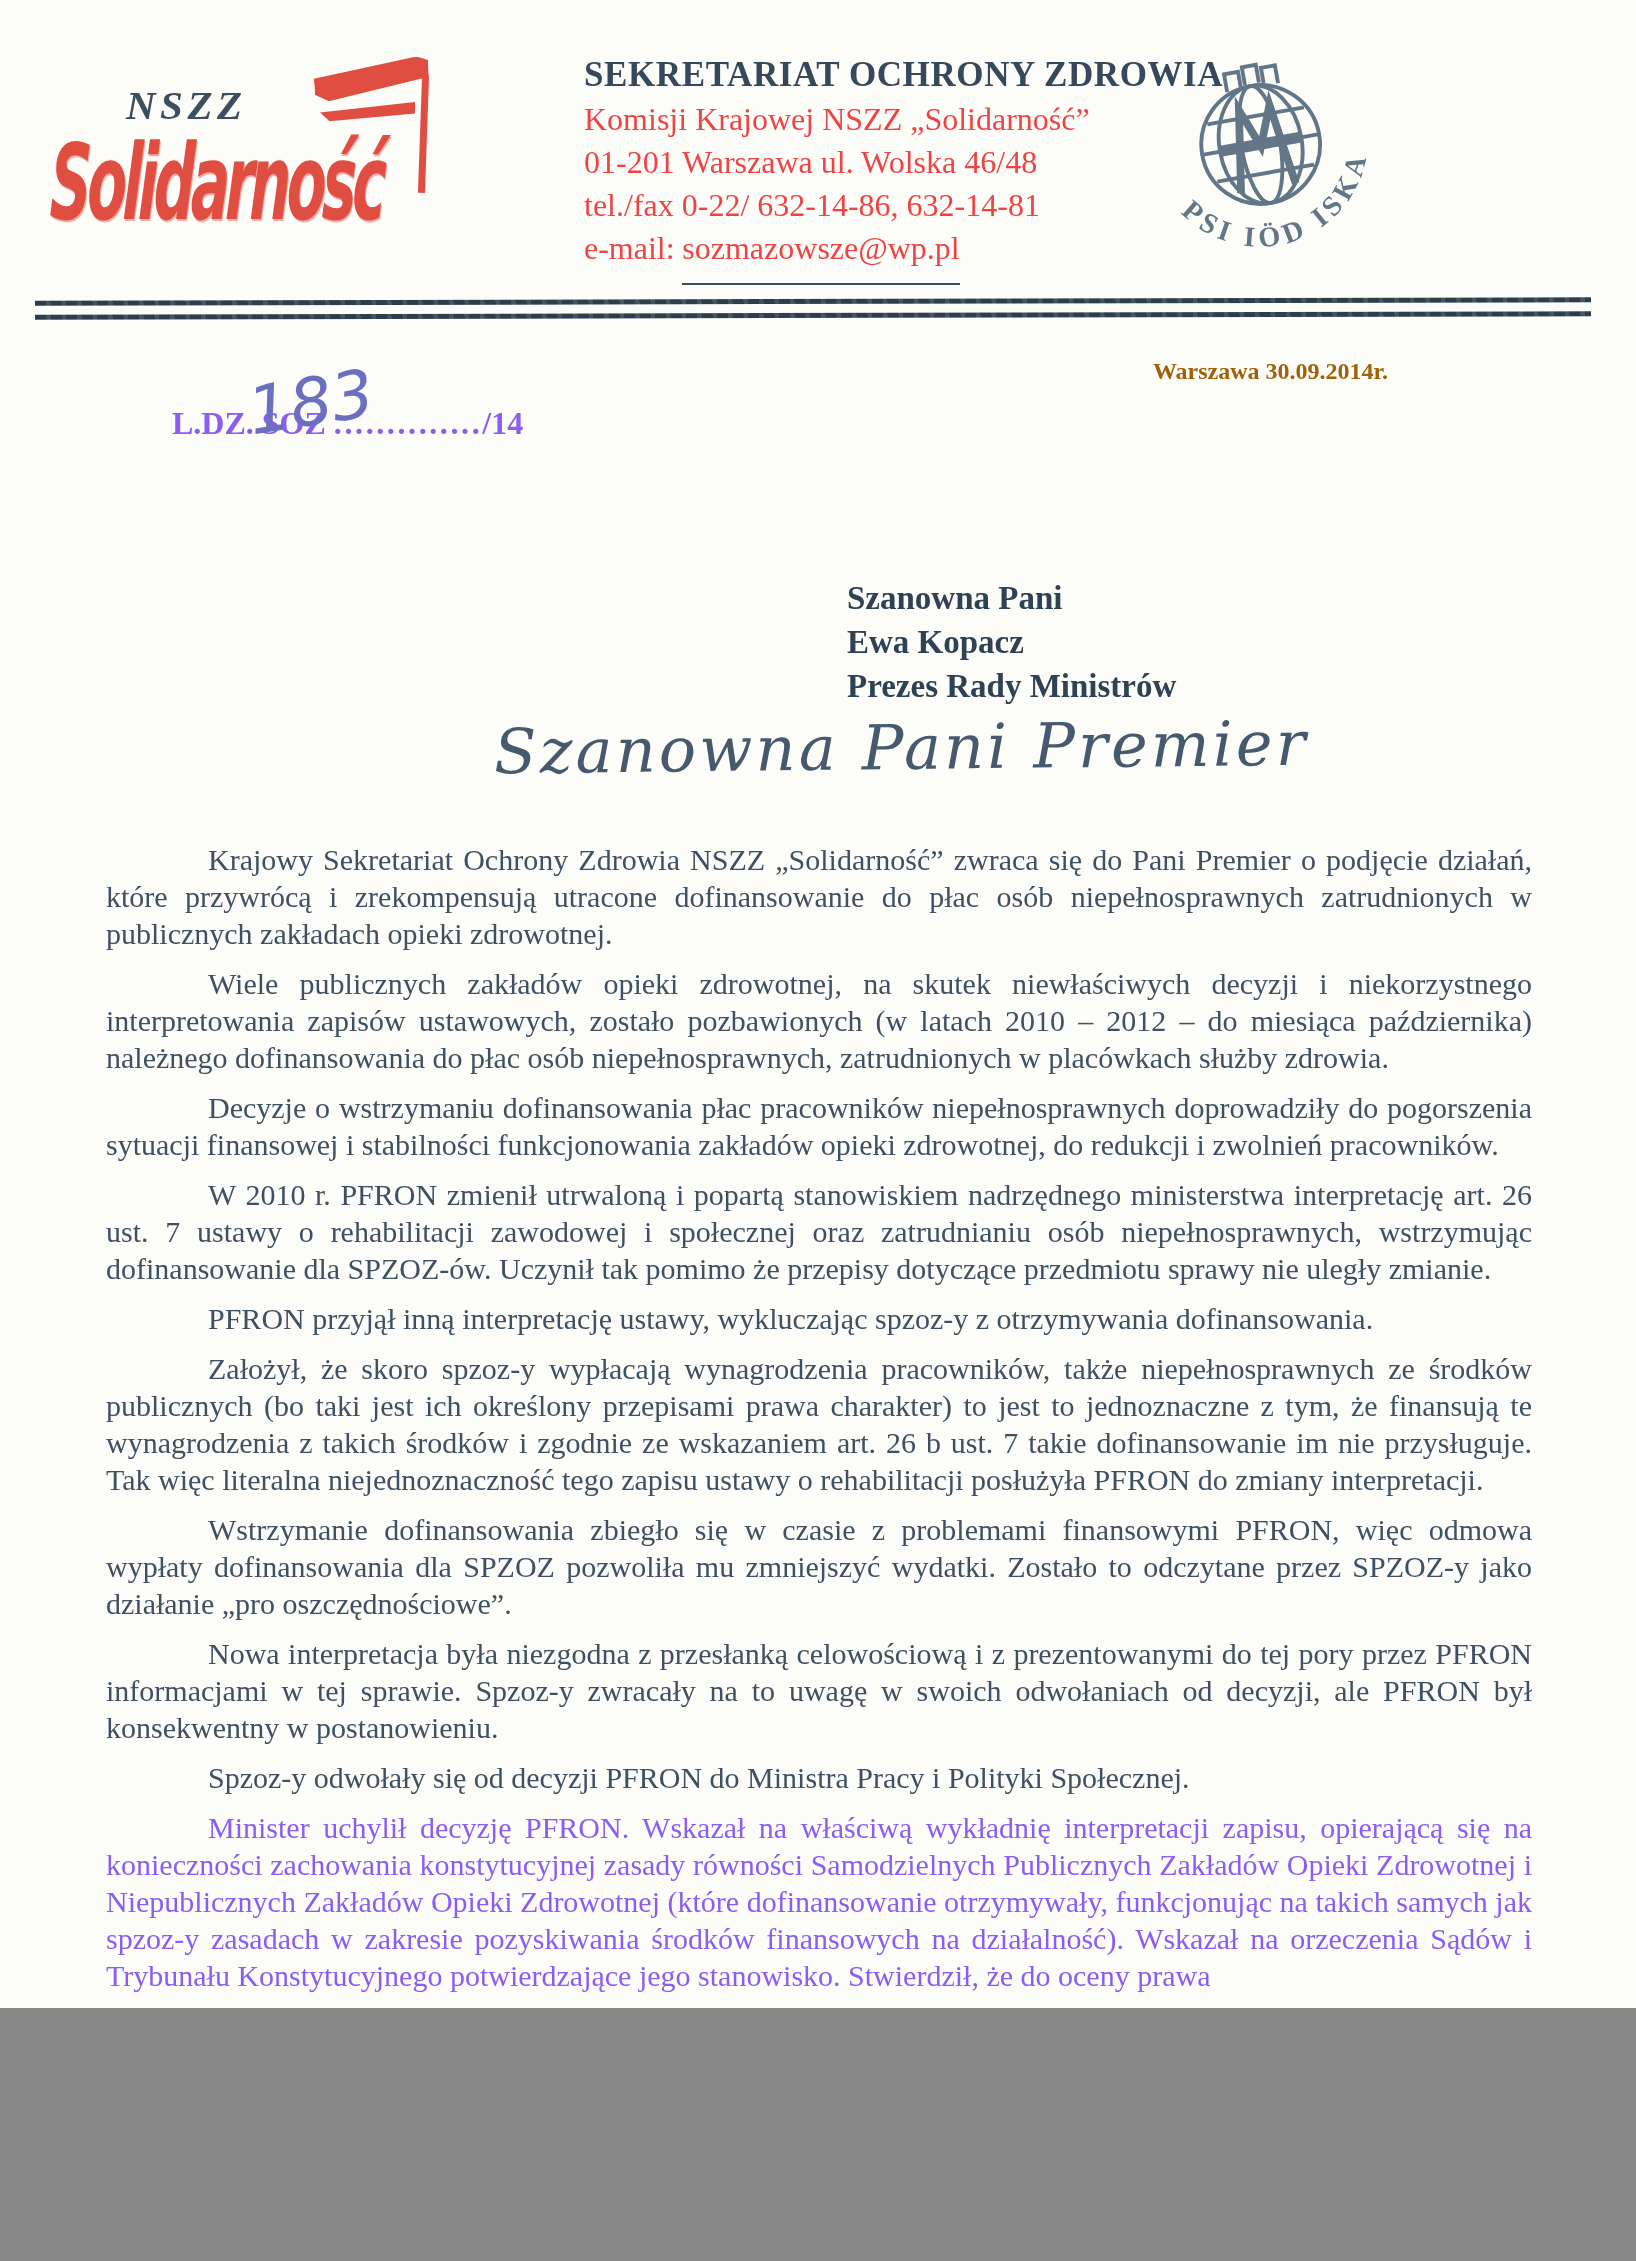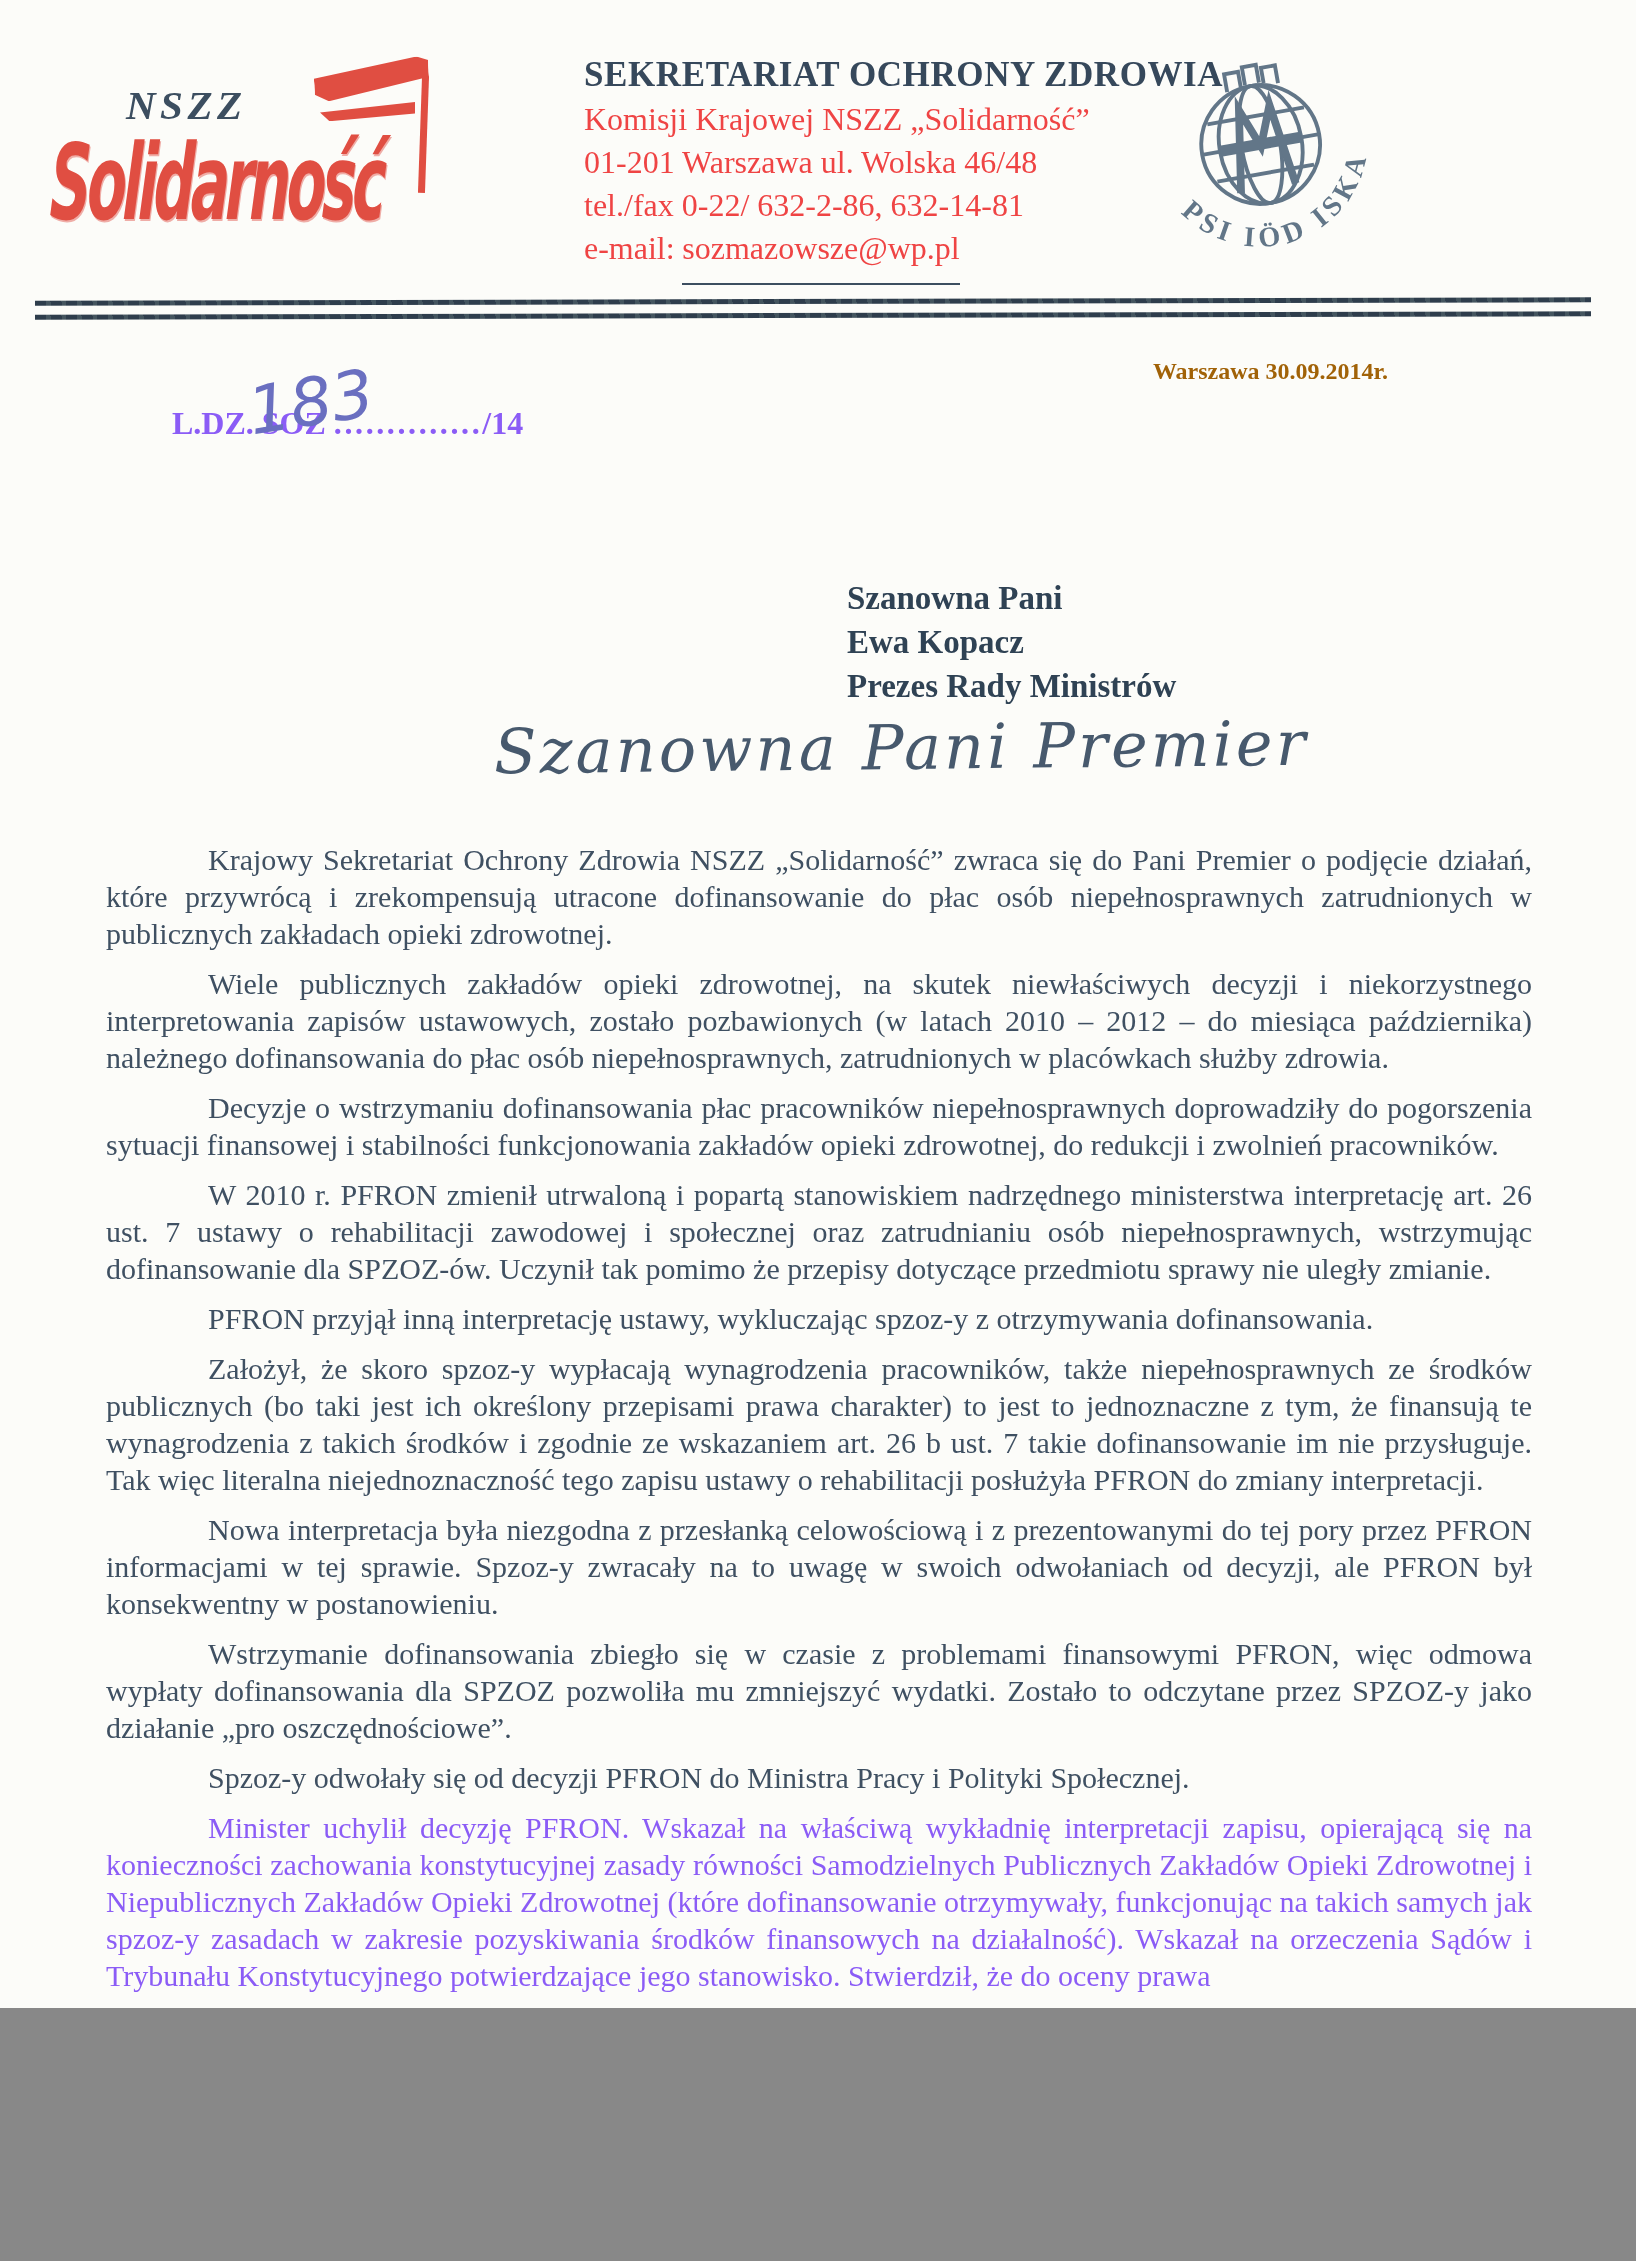--- a/index.html
+++ b/index.html
@@ -101,21 +101,21 @@
     <div class="logo-flag"></div>
     <div class="logo-flag-band"></div>
     <div class="logo-pole"></div>
     <div class="logo-word">Solidarność</div>
   </div>
 
   <div class="letterhead">
     <div class="lh-title">SEKRETARIAT OCHRONY ZDROWIA</div>
     <div class="lh-line">Komisji Krajowej NSZZ „Solidarność”</div>
     <div class="lh-line">01-201 Warszawa ul. Wolska 46/48</div>
-    <div class="lh-line">tel./fax 0-22/ 632-2-86, 632-14-81</div>
+    <div class="lh-line">tel./fax 0-22/ 632-14-86, 632-14-81</div>
     <div class="lh-line"><span>e-mail:</span><span class="lh-email-value">sozmazowsze@wp.pl</span></div>
   </div>
 
   <svg class="stamp" width="280" height="284" viewBox="0 0 434 440">
     <g transform="rotate(-10 215 200)" stroke="#4d6479" fill="none" stroke-width="6" opacity=".88">
       <circle cx="215" cy="155" r="92"></circle>
       <ellipse cx="215" cy="155" rx="64" ry="92"></ellipse>
       <ellipse cx="215" cy="155" rx="30" ry="92"></ellipse>
       <line x1="139" y1="110" x2="291" y2="110"></line>
       <line x1="123" y1="155" x2="307" y2="155"></line>
@@ -148,20 +148,20 @@
 
   <div class="salutation">Szanowna Pani Premier</div>
 
   <main class="body-text">
     <p>Krajowy Sekretariat Ochrony Zdrowia NSZZ „Solidarność” zwraca się do Pani Premier o podjęcie działań, które przywrócą i zrekompensują utracone dofinansowanie do płac osób niepełnosprawnych zatrudnionych w publicznych zakładach opieki zdrowotnej.</p>
     <p>Wiele publicznych zakładów opieki zdrowotnej, na skutek niewłaściwych decyzji i niekorzystnego interpretowania zapisów ustawowych, zostało pozbawionych (w latach 2010 – 2012 – do miesiąca października) należnego dofinansowania do płac osób niepełnosprawnych, zatrudnionych w placówkach służby zdrowia.</p>
     <p>Decyzje o wstrzymaniu dofinansowania płac pracowników niepełnosprawnych doprowadziły do pogorszenia sytuacji finansowej i stabilności funkcjonowania zakładów opieki zdrowotnej, do redukcji i zwolnień pracowników.</p>
     <p>W 2010 r. PFRON zmienił utrwaloną i popartą stanowiskiem nadrzędnego ministerstwa interpretację art. 26 ust. 7 ustawy o rehabilitacji zawodowej i społecznej oraz zatrudnianiu osób niepełnosprawnych, wstrzymując dofinansowanie dla SPZOZ-ów. Uczynił tak pomimo że przepisy dotyczące przedmiotu sprawy nie uległy zmianie.</p>
     <p>PFRON przyjął inną interpretację ustawy, wykluczając spzoz-y z otrzymywania dofinansowania.</p>
     <p>Założył, że skoro spzoz-y wypłacają wynagrodzenia pracowników, także niepełnosprawnych ze środków publicznych (bo taki jest ich określony przepisami prawa charakter) to jest to jednoznaczne z tym, że finansują te wynagrodzenia z takich środków i zgodnie ze wskazaniem art. 26 b ust. 7 takie dofinansowanie im nie przysługuje. Tak więc literalna niejednoznaczność tego zapisu ustawy o rehabilitacji posłużyła PFRON do zmiany interpretacji.</p>
+    <p>Wstrzymanie dofinansowania zbiegło się w czasie z problemami finansowymi PFRON, więc odmowa wypłaty dofinansowania dla SPZOZ pozwoliła mu zmniejszyć wydatki. Zostało to odczytane przez SPZOZ-y jako działanie „pro oszczędnościowe”.</p>
     <p>Nowa interpretacja była niezgodna z przesłanką celowościową i z prezentowanymi do tej pory przez PFRON informacjami w tej sprawie. Spzoz-y zwracały na to uwagę w swoich odwołaniach od decyzji, ale PFRON był konsekwentny w postanowieniu.</p>
-    <p>Wstrzymanie dofinansowania zbiegło się w czasie z problemami finansowymi PFRON, więc odmowa wypłaty dofinansowania dla SPZOZ pozwoliła mu zmniejszyć wydatki. Zostało to odczytane przez SPZOZ-y jako działanie „pro oszczędnościowe”.</p>
     <p>Spzoz-y odwołały się od decyzji PFRON do Ministra Pracy i Polityki Społecznej.</p>
     <p class="bold">Minister uchylił decyzję PFRON. Wskazał na właściwą wykładnię interpretacji zapisu, opierającą się na konieczności zachowania konstytucyjnej zasady równości Samodzielnych Publicznych Zakładów Opieki Zdrowotnej i Niepublicznych Zakładów Opieki Zdrowotnej (które dofinansowanie otrzymywały, funkcjonując na takich samych jak spzoz-y zasadach w zakresie pozyskiwania środków finansowych na działalność). Wskazał na orzeczenia Sądów i Trybunału Konstytucyjnego potwierdzające jego stanowisko.  Stwierdził, że do oceny prawa</p>
   </main>
 
 </div>
 
 
 </body></html>

